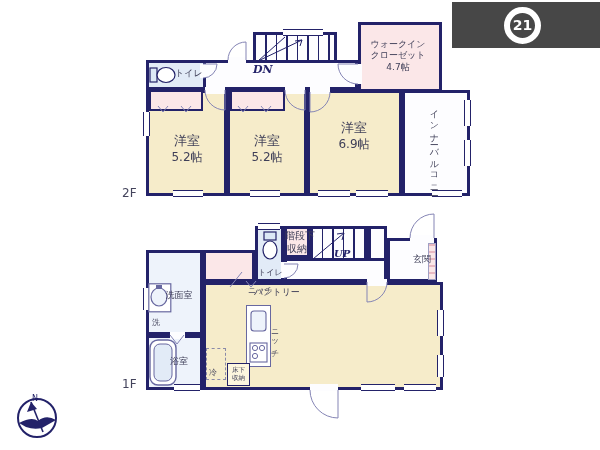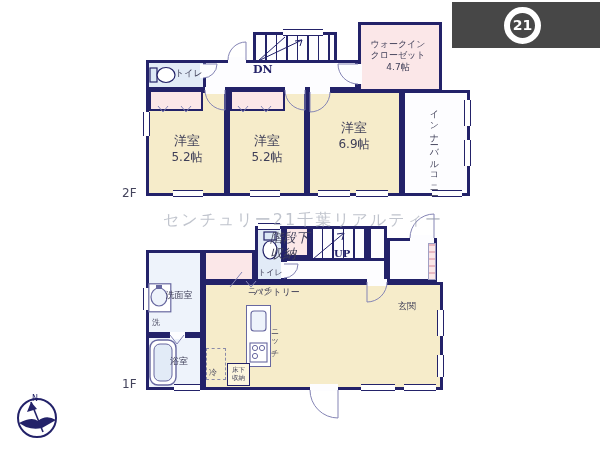--- a/index.html
+++ b/index.html
@@ -6,21 +6,21 @@
   .stage{position:relative;width:600px;height:450px;background:#ffffff;overflow:hidden;
          font-family:"DejaVu Sans",sans-serif;}
   .room{position:absolute;box-sizing:border-box;border:3px solid #232269;}
   .cream{background:#f6ecca;}
   .pink{background:#fbe7e8;}
   .wet{background:#e2ebf7;}
   .wht{background:#fdfdff;}
   .stair{background-color:#fdfdff;background-image:repeating-linear-gradient(90deg,transparent 0 9px,#232269 9px 10.5px);}
   .lab{position:absolute;color:#3f3f58;font-size:9px;line-height:1.25;text-align:center;white-space:nowrap;z-index:6;}
   .vlab{writing-mode:vertical-rl;letter-spacing:2px;}
-  .serifi{font-family:"DejaVu Serif",serif;font-weight:bold;color:#232269;text-align:right;}
+  .serifi{font-family:"DejaVu Serif",serif;font-style:italic;font-weight:bold;color:#232269;text-align:right;}
   .win-h{position:absolute;height:7px;background:#ffffff;border-top:1.5px solid #232269;border-bottom:1.5px solid #232269;box-sizing:border-box;z-index:3;}
   .win-v{position:absolute;width:7px;background:#ffffff;border-left:1.5px solid #232269;border-right:1.5px solid #232269;box-sizing:border-box;z-index:3;}
   .door-gap{position:absolute;background:#fdfdff;z-index:3;}
   .overlay{position:absolute;left:0;top:0;z-index:4;pointer-events:none;}
   .watermark{position:absolute;left:148px;top:210px;width:310px;font-size:16px;letter-spacing:2px;
              color:rgba(150,156,172,0.60);z-index:8;text-align:center;white-space:nowrap;}
   .logo{position:absolute;left:452px;top:2px;width:148px;height:46px;background:#474747;z-index:9;
         display:flex;align-items:center;justify-content:center;gap:7px;}
   .badge{width:25px;height:25px;border:6px solid #ffffff;border-radius:50%;color:#ffffff;
          font-size:14px;font-weight:bold;display:flex;align-items:center;justify-content:center;flex:0 0 auto;}
@@ -38,21 +38,20 @@
 <body>
 
 <div class="stage">
 
   <div class="logo">
     <div class="badge">21</div>
     <div>
     </div>
   </div>
 
-  <div class="watermark">センチュリー21千葉リアルティー</div>
 
   <div class="room stair" style="left:253px;top:32px;width:84px;height:32px;"></div>
   <div class="room pink" style="left:358px;top:22px;width:84px;height:70px;"></div>
   <div class="room wet" style="left:146px;top:60px;width:60px;height:30px;"></div>
   <div class="room wht" style="left:203px;top:60px;width:155px;height:30px;"></div>
   <div class="room cream" style="left:146px;top:90px;width:81px;height:106px;"></div>
   <div class="room pink" style="left:149px;top:90px;width:54px;height:21px;border-width:2.5px;"></div>
   <div class="room cream" style="left:227px;top:90px;width:80px;height:106px;"></div>
   <div class="room pink" style="left:230px;top:90px;width:55px;height:21px;border-width:2.5px;"></div>
   <div class="room cream" style="left:307px;top:90px;width:95px;height:106px;"></div>
@@ -122,26 +121,26 @@
   <div class="win-v" style="left:143px;top:288px;height:22px;"></div>
   <div class="door-gap" style="left:310px;top:384px;width:28px;height:7px;"></div>
   <div class="door-gap" style="left:410px;top:235px;width:24px;height:7px;"></div>
   <div class="door-gap" style="left:367px;top:279px;width:20px;height:7px;"></div>
   <div class="door-gap" style="left:281px;top:262px;width:7px;height:16px;"></div>
   <div class="door-gap" style="left:170px;top:332px;width:15px;height:7px;"></div>
 
   <div class="lab" style="left:206px;top:287px;margin-left:48px;">パントリー</div>
   <div class="lab" style="left:248px;top:286px;font-size:8px;">ニッチ</div>
   <div class="lab" style="left:258px;top:268px;font-size:8px;">トイレ</div>
-  <div class="lab" style="left:270px;top:230px;width:24px;font-size:13px;font-style:italic;">
+  <div class="lab" style="left:285px;top:230px;width:24px;font-size:10px;">
     <span>階段下</span><br>
     <span>収納</span>
   </div>
   <div class="lab serifi" style="left:334px;top:248px;font-size:10px;">UP</div>
-  <div class="lab" style="left:398px;top:254px;margin-top:47px;">玄関</div>
+  <div class="lab" style="left:413px;top:254px;">玄関</div>
   <div class="lab" style="left:158px;top:290px;width:42px;">洗面室</div>
   <div class="lab" style="left:152px;top:318px;font-size:8px;">洗</div>
   <div class="lab" style="left:170px;top:356px;">浴室</div>
   <div class="lab" style="left:209px;top:368px;font-size:8px;">冷</div>
   <div class="lab" style="left:228px;top:366px;width:21px;font-size:6.5px;">
     <span>床下</span><br>
     <span>収納</span>
   </div>
   <div class="lab vlab" style="left:269px;top:324px;font-size:8px;letter-spacing:1px;">ニッチ</div>
   <div class="floor-tag" style="left:122px;top:377px;">1F</div>

